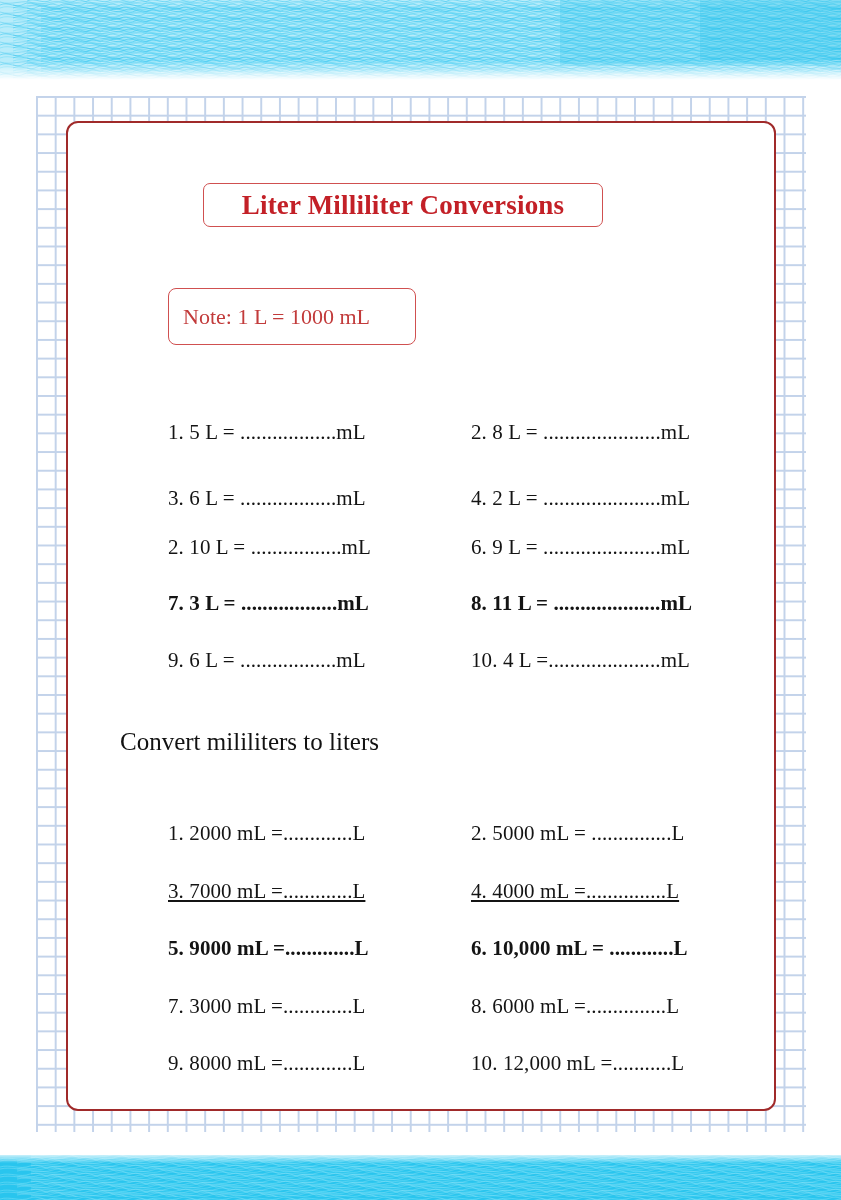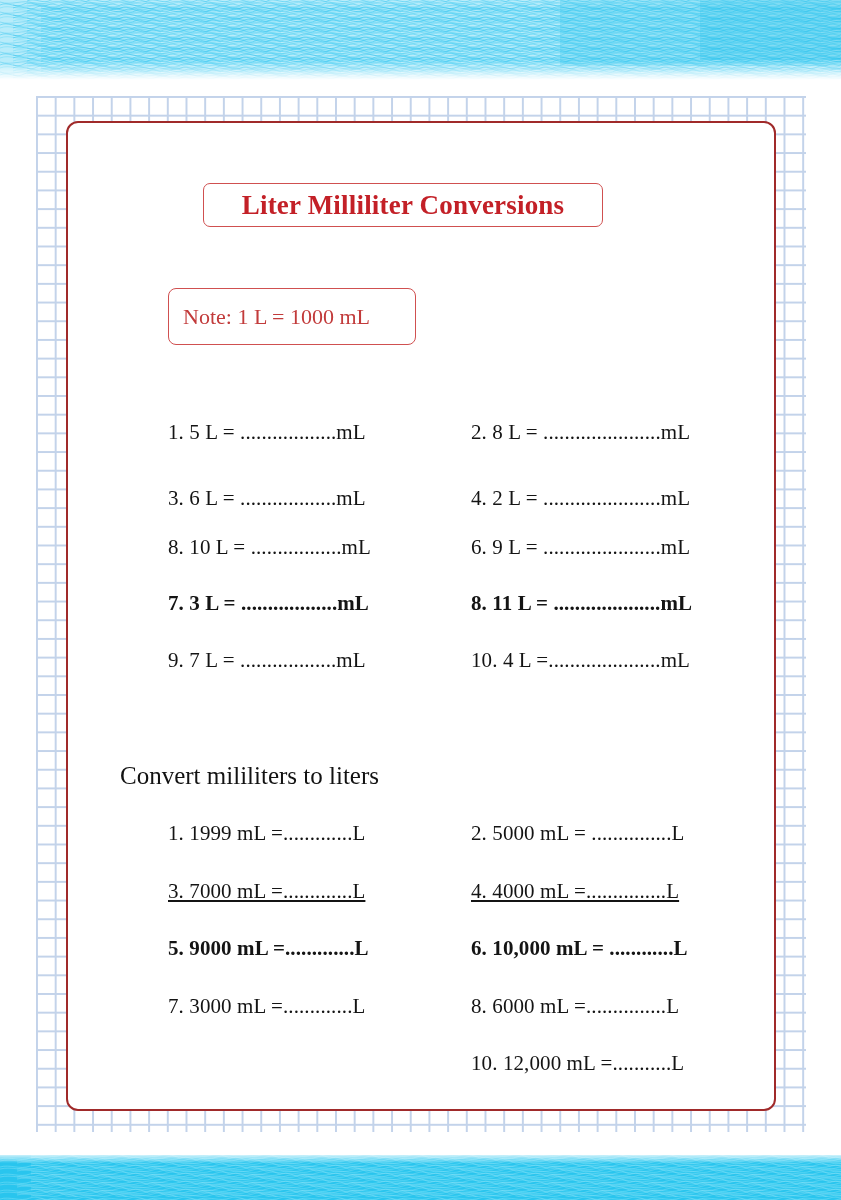--- a/index.html
+++ b/index.html
@@ -114,21 +114,21 @@
   }
 
   .section-heading {
     position: absolute;
     left: 54px;
     font-size: 25px;
     color: #121212;
     white-space: nowrap;
   }
   .heading-1 { top: 249px; }
-  .heading-2 { top: 641px; }
+  .heading-2 { top: 607px; }
 
   .problem {
     position: absolute;
     font-size: 21px;
     color: #141414;
     white-space: nowrap;
     letter-spacing: 0.1px;
   }
   .col-left  { left: 54px; margin-left: 48px; }
   .col-right { left: 405px; }
@@ -192,37 +192,38 @@
 
   <div class="note-box">
     <span class="note-text">Note: 1 L = 1000 mL</span>
   </div>
 
 
   <div class="problem col-left  s1-r1">1. 5 L = ..................mL</div>
   <div class="problem col-right s1-r1">2. 8 L = ......................mL</div>
   <div class="problem col-left  s1-r2">3. 6 L = ..................mL</div>
   <div class="problem col-right s1-r2">4. 2 L = ......................mL</div>
-  <div class="problem col-left  s1-r3">8. 10 L = .................mL</div>
+  <div class="problem col-left  s1-r3">2. 10 L = .................mL</div>
   <div class="problem col-right s1-r3">6. 9 L = ......................mL</div>
   <div class="problem col-left  s1-r4">7. 3 L = ..................mL</div>
   <div class="problem col-right s1-r4">8. 11 L = ....................mL</div>
-  <div class="problem col-left  s1-r5">9. 7 L = ..................mL</div>
+  <div class="problem col-left  s1-r5">9. 6 L = ..................mL</div>
   <div class="problem col-right s1-r5">10. 4 L =.....................mL</div>
 
   <div class="section-heading heading-2">Convert mililiters to liters</div>
 
-  <div class="problem col-left  s2-r1">1. 1999 mL =.............L</div>
+  <div class="problem col-left  s2-r1">1. 2000 mL =.............L</div>
   <div class="problem col-right s2-r1">2. 5000 mL = ...............L</div>
   <div class="problem col-left  s2-r2">3. 7000 mL =.............L</div>
   <div class="problem col-right s2-r2">4. 4000 mL =...............L</div>
   <div class="problem col-left  s2-r3">5. 9000 mL =.............L</div>
   <div class="problem col-right s2-r3">6. 10,000 mL = ............L</div>
   <div class="problem col-left  s2-r4">7. 3000 mL =.............L</div>
   <div class="problem col-right s2-r4">8. 6000 mL =...............L</div>
+  <div class="problem col-left  s2-r5">9. 8000 mL =.............L</div>
   <div class="problem col-right s2-r5">10. 12,000 mL =...........L</div>
 
 </div>
 
 <div class="band band-bottom">
   <svg viewBox="0 0 841 45" preserveAspectRatio="none">
     <defs>
       <pattern id="scribBot" width="50" height="8" patternUnits="userSpaceOnUse">
         <path d="M0,4 C10,1 20,7 30,3 C38,0 44,6 50,4" fill="none" stroke="#7fe4f8" stroke-width="0.8" opacity="0.6"></path>
         <path d="M0,6 C12,3 24,9 36,5 C44,2 48,7 50,6" fill="none" stroke="#ffffff" stroke-width="0.6" opacity="0.35"></path>

